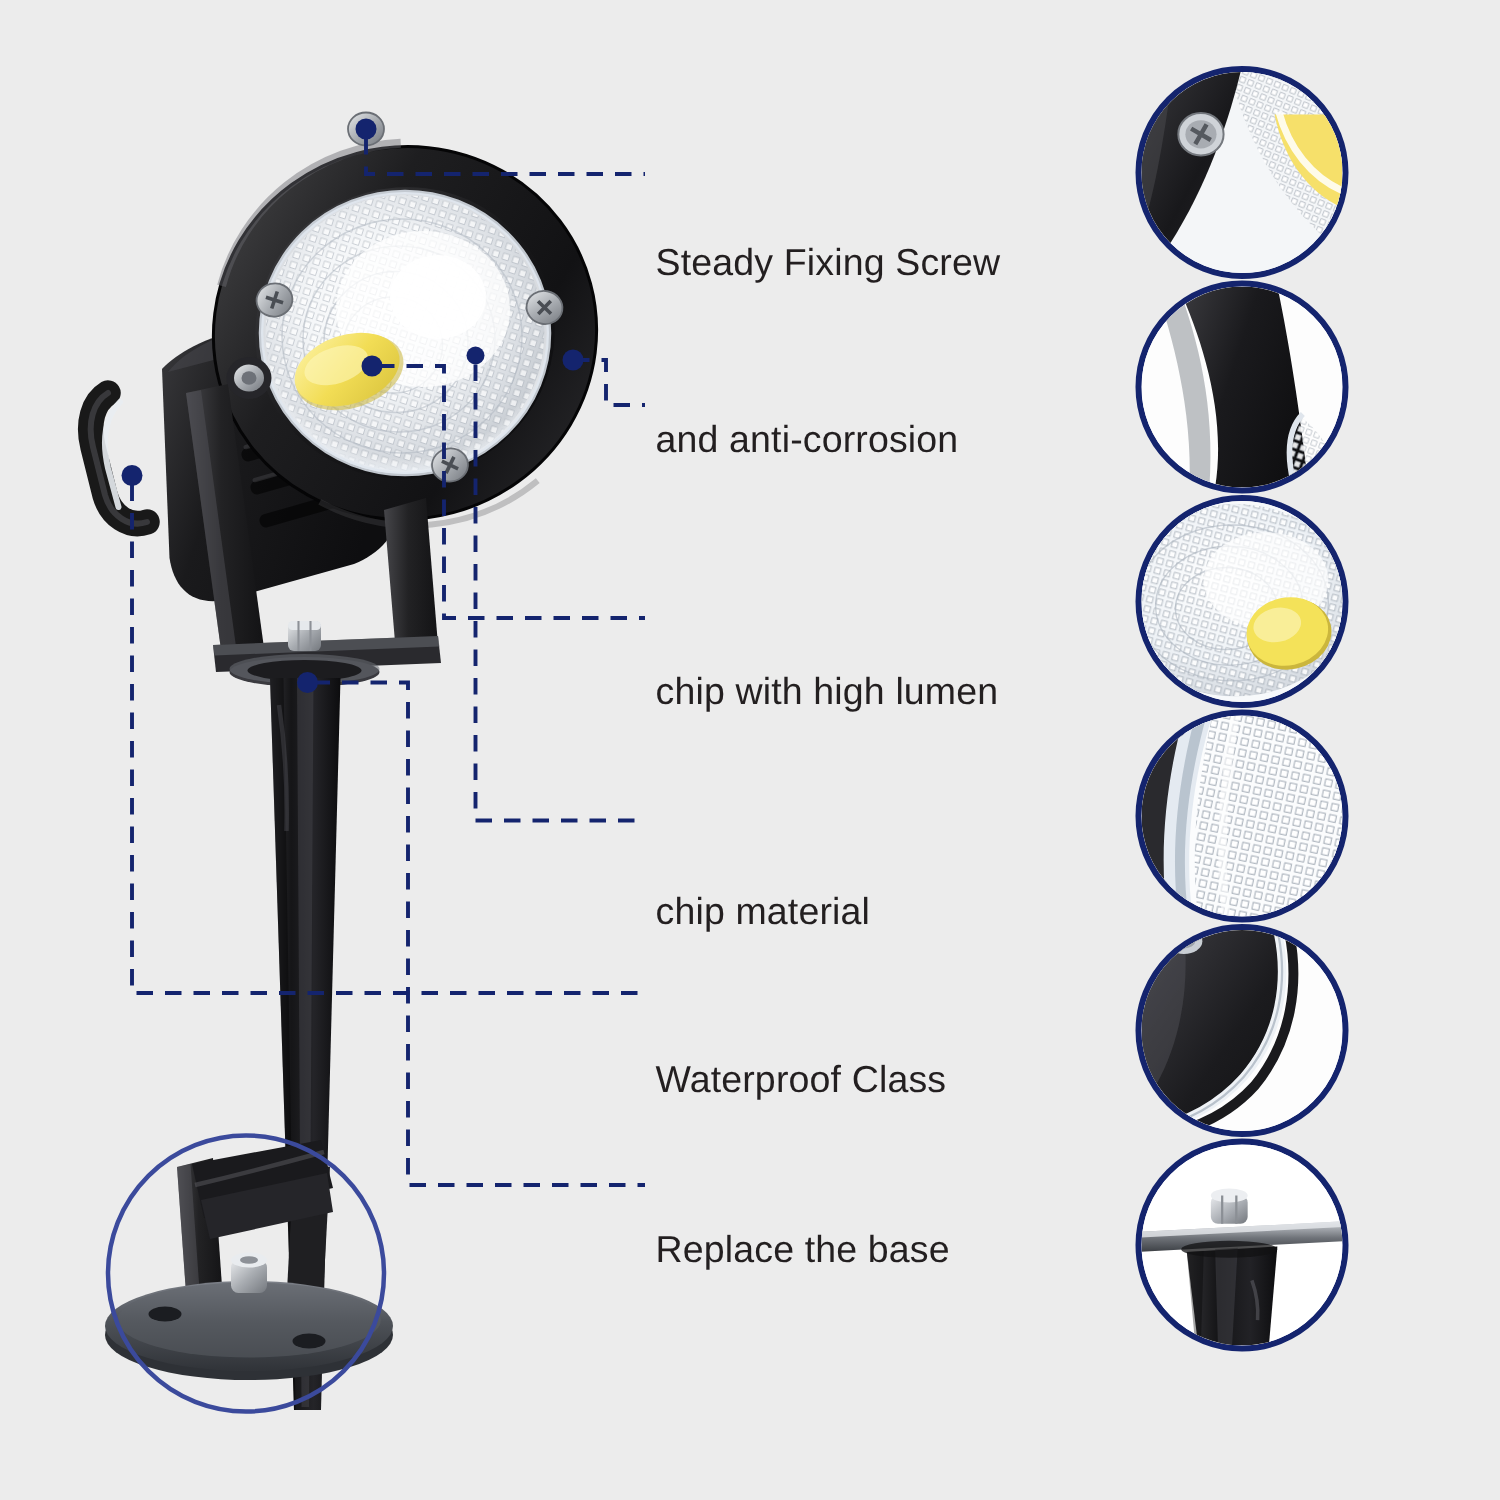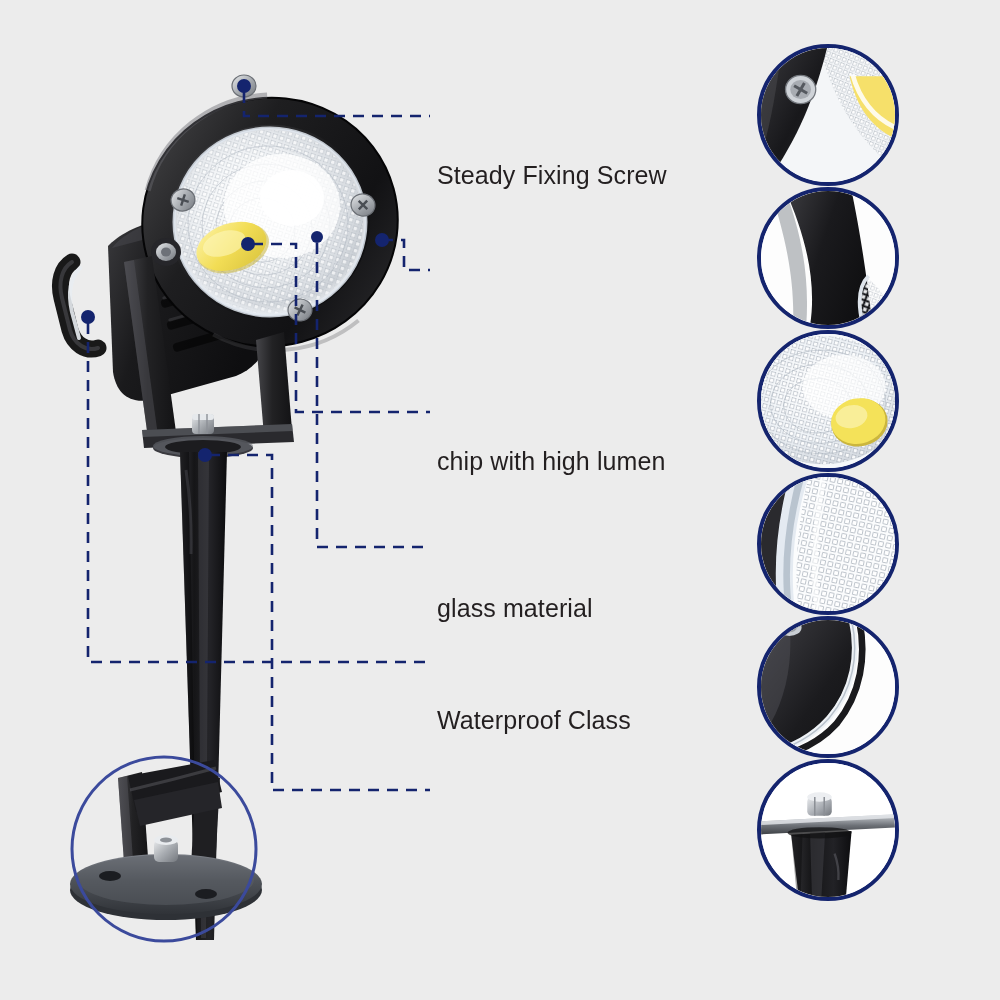--- a/index.html
+++ b/index.html
@@ -284,35 +284,37 @@
     </g>
   </svg>
 
   <div>
 
     <div class="label" style="left:437px;top:100px;">
       <div>Steady Fixing Screw</div>
     </div>
 
     <div class="label" style="left:437px;top:218px;">
+      <div>and anti-corrosion</div>
     </div>
 
     <div class="label" style="left:437px;top:386px;">
       <div>chip with high lumen</div>
     </div>
 
     <div class="label" style="left:437px;top:533px;">
-      <div>glass material</div>
+      <div>chip material</div>
     </div>
 
     <div class="label" style="left:437px;top:645px;">
       <div>Waterproof Class</div>
     </div>
 
     <div class="label" style="left:437px;top:758px;">
+      <div>Replace the base</div>
     </div>
   </div>
 
   <div>
 
     <div class="detail" style="left: 757px; top: 44px; width: 142px; height: 142px; border-color: rgb(20, 36, 110);">
       <svg viewBox="0 0 142 142" xmlns="http://www.w3.org/2000/svg">
         <defs>
           <pattern id="f1" width="6" height="6" patternUnits="userSpaceOnUse" patternTransform="rotate(22)">
             <rect x="0.5" y="0.5" width="3.6" height="3.6" fill="#ffffff"></rect>

